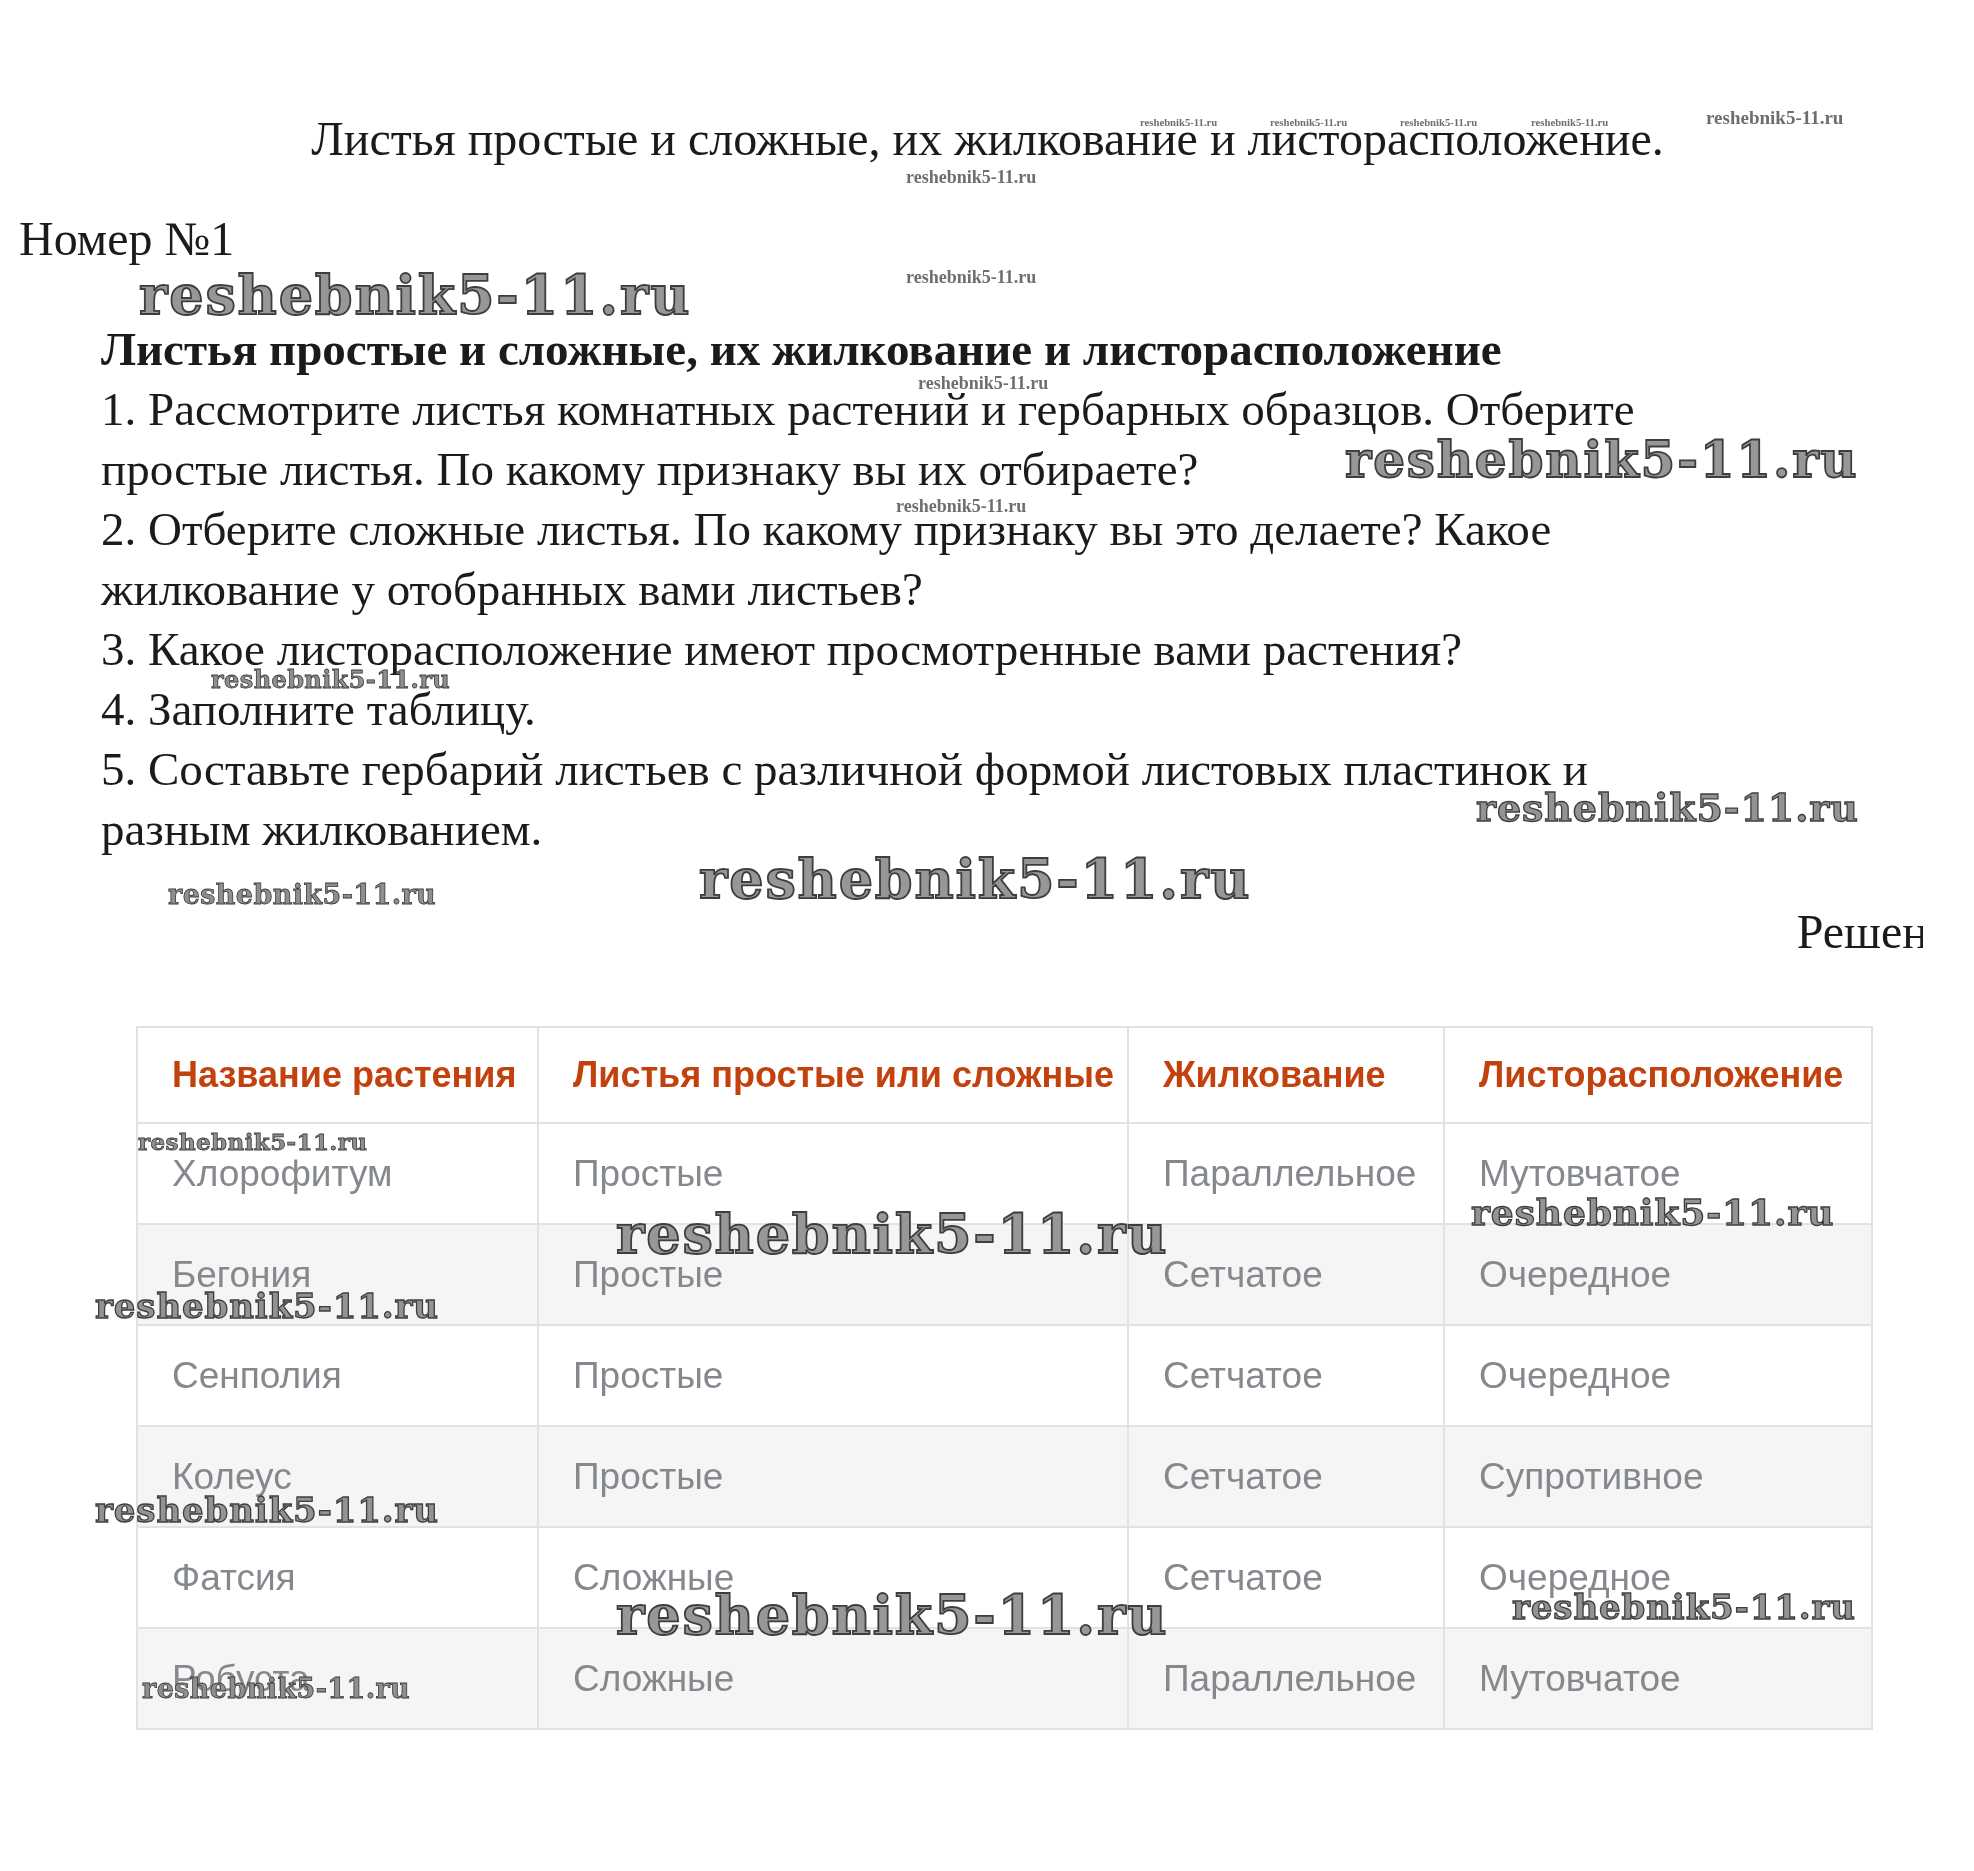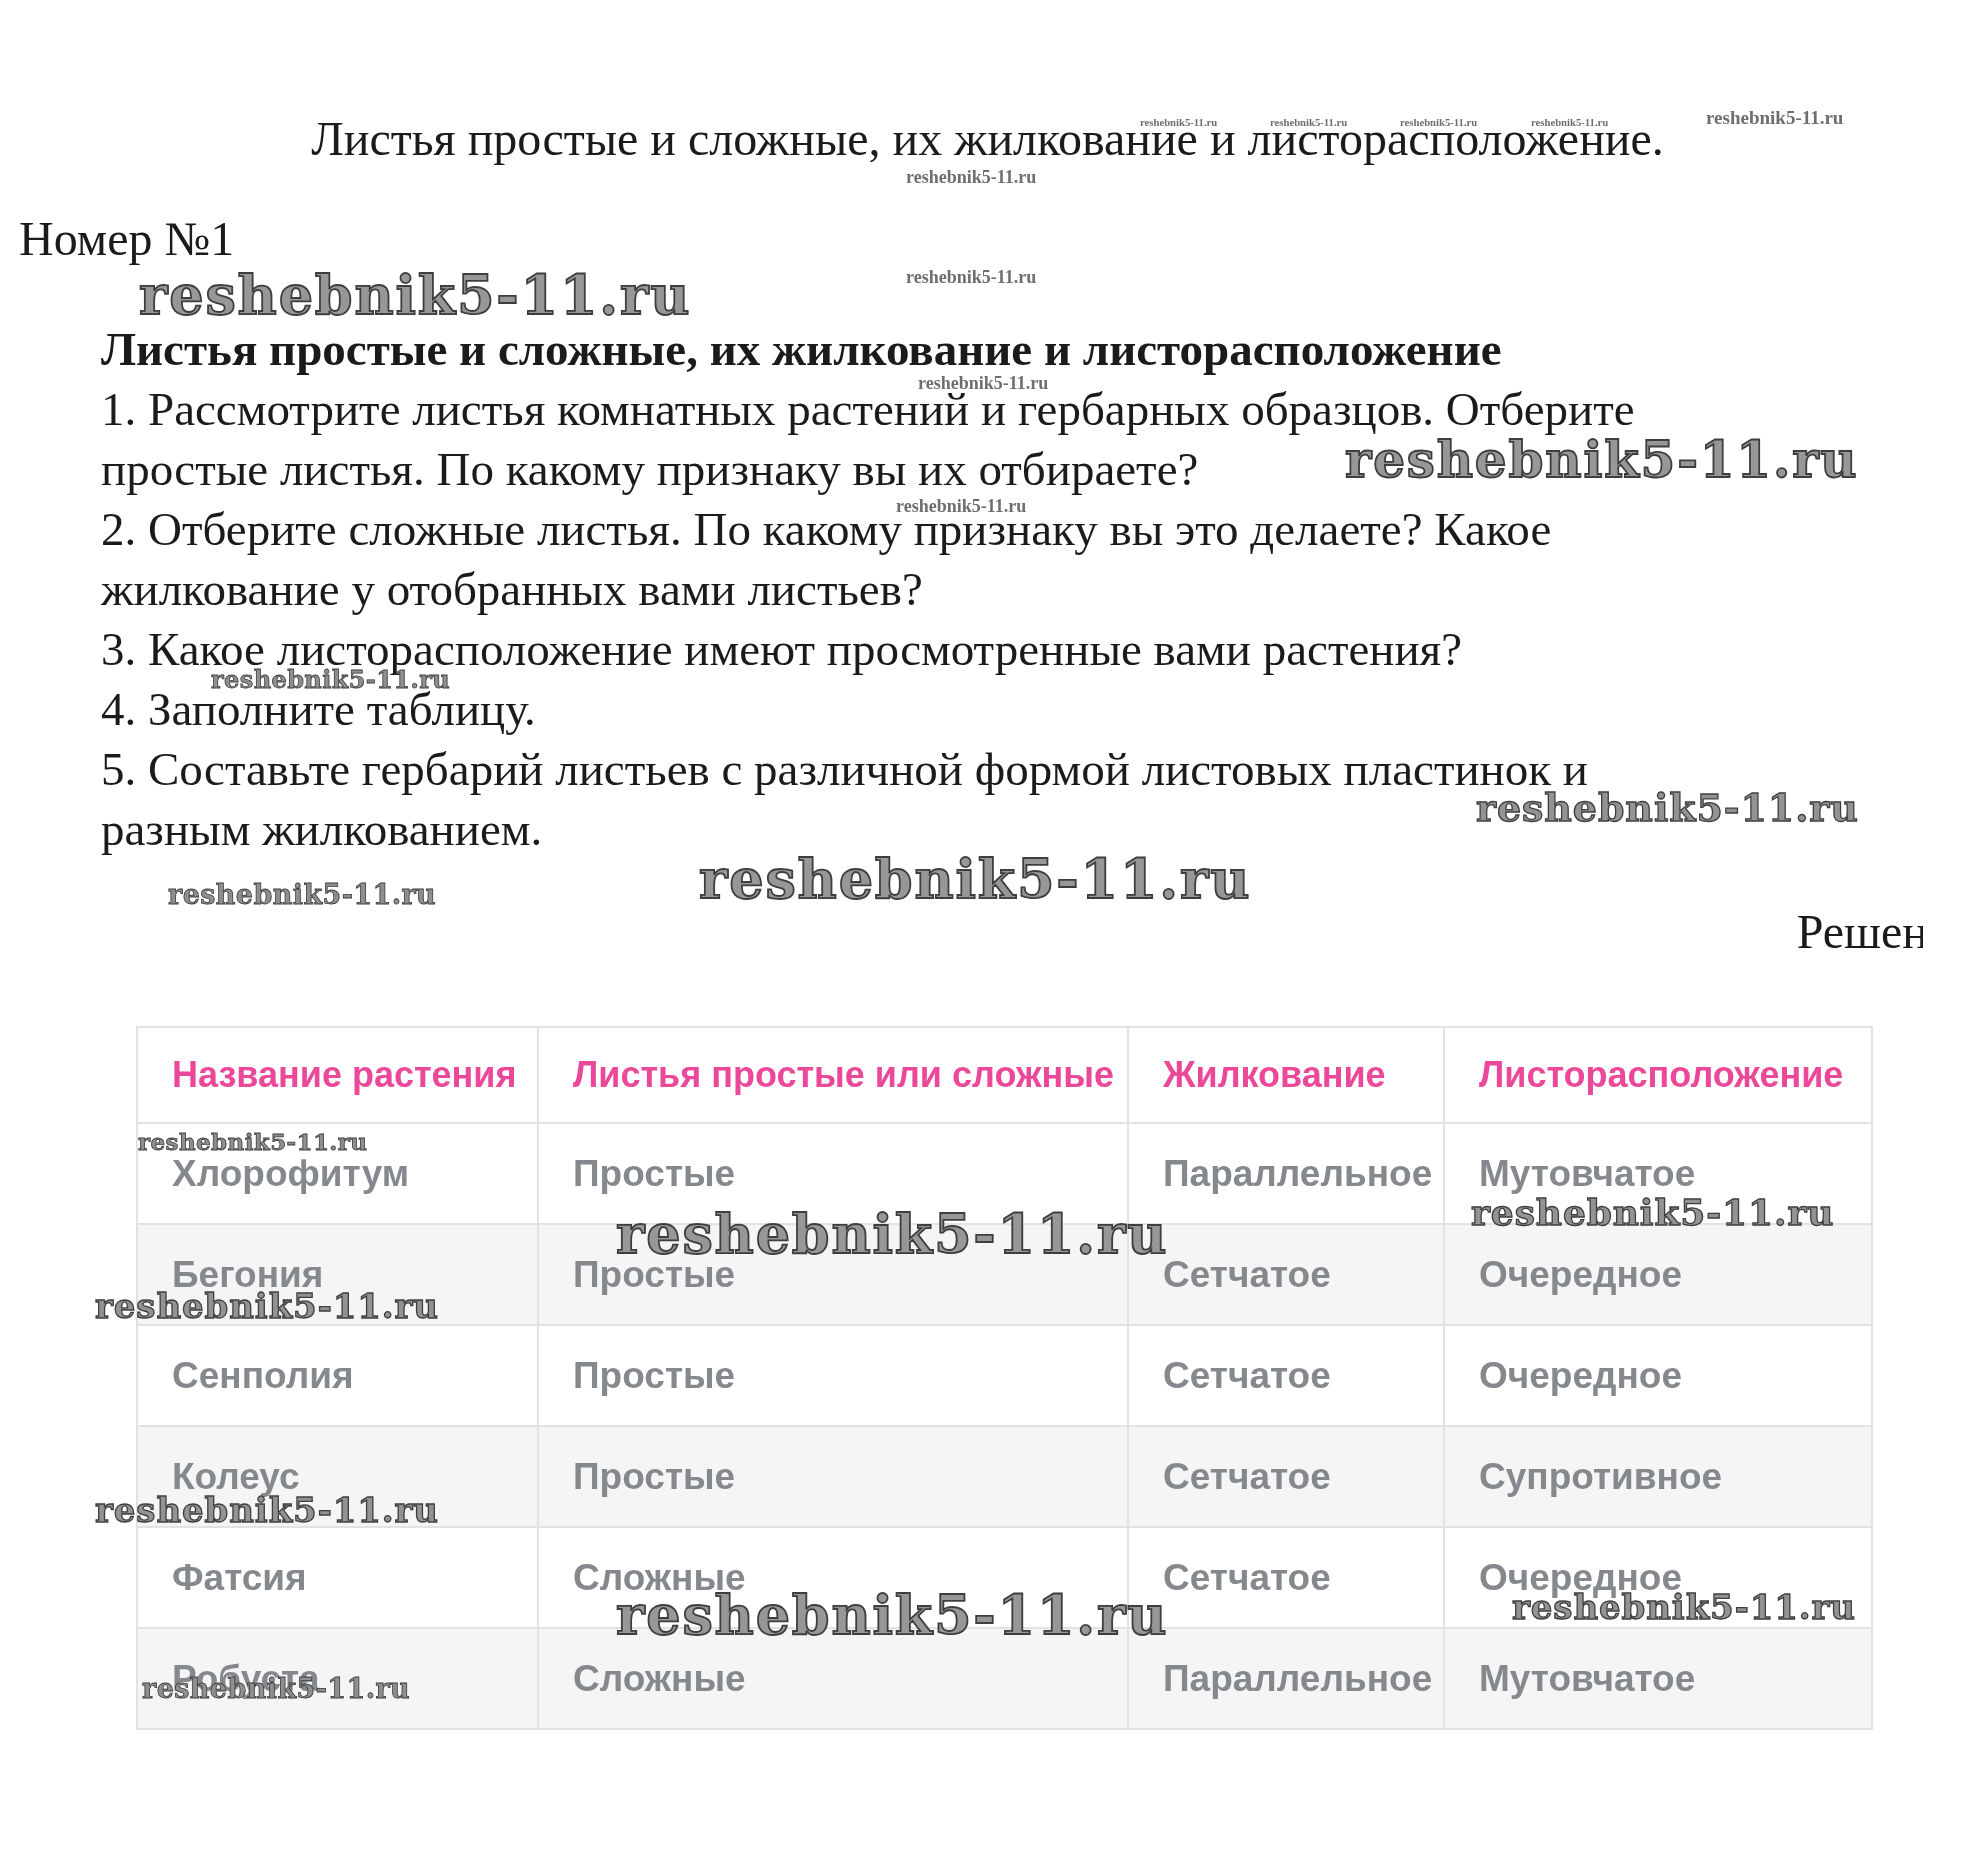--- a/index.html
+++ b/index.html
@@ -70,27 +70,27 @@
     padding: 0 18px 0 34px;
     vertical-align: middle;
     text-align: left;
     overflow: hidden;
     white-space: nowrap;
   }
   .answers-table th {
     height: 94px;
     font-size: 36px;
     font-weight: bold;
-    color: #ec4899;
+    color: #c2410c;
     background: #ffffff;
   }
   .answers-table td {
     height: 99px;
     font-size: 37px;
-    font-weight: bold;
+    font-weight: normal;
     color: #85898e;
     background: #ffffff;
   }
   .answers-table tr.zebra td {
     background: #f5f5f5;
   }
   
   .wm {
     position: absolute;
     white-space: nowrap;

